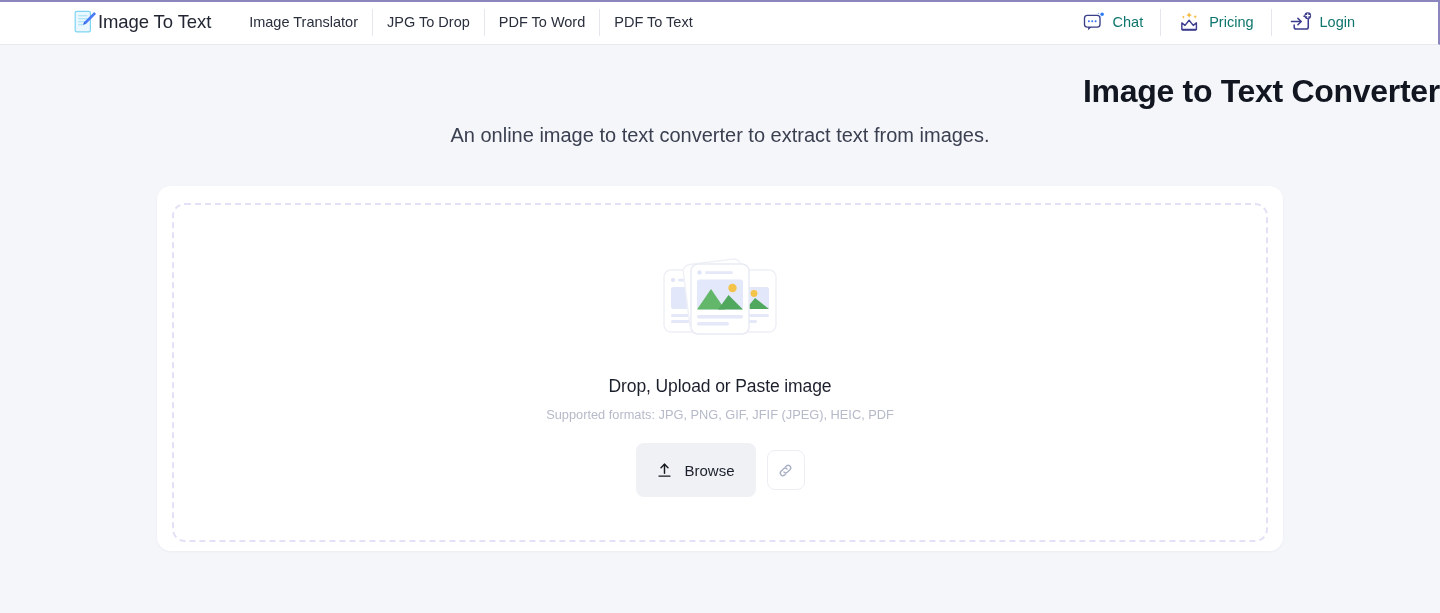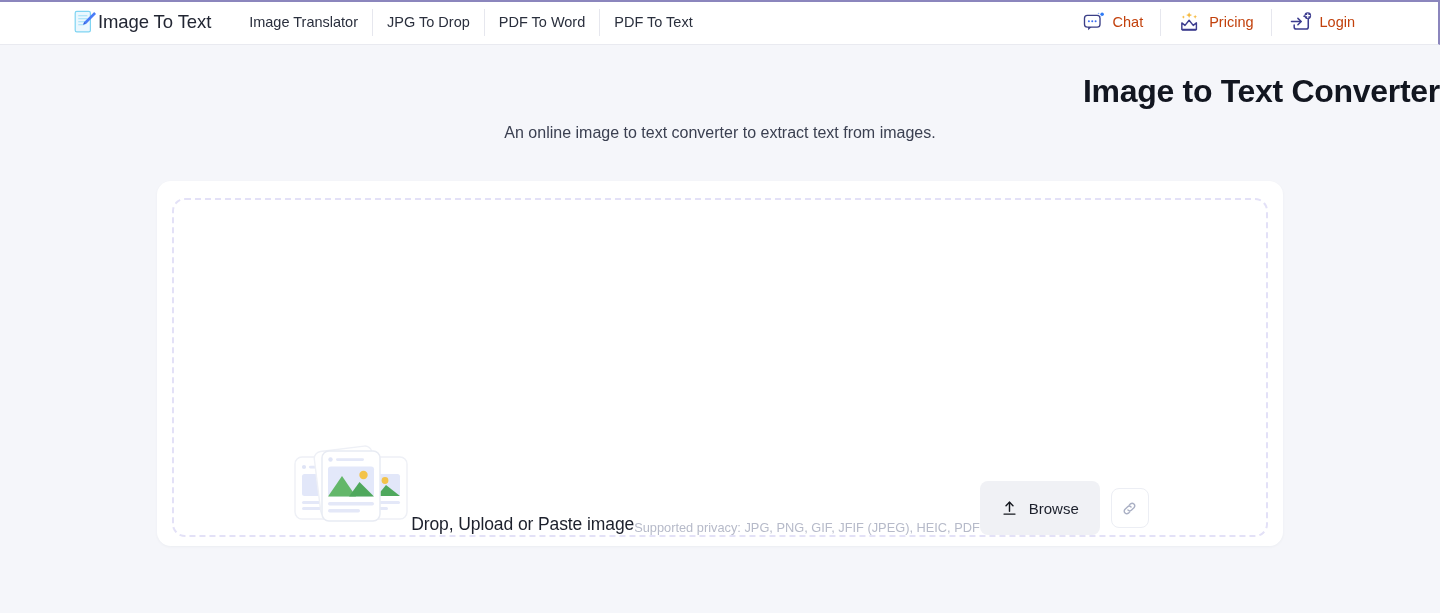--- a/index.html
+++ b/index.html
@@ -83,60 +83,60 @@
     height: 30px;
   }
   .nav-action {
     display: flex;
     align-items: center;
     gap: 8px;
     padding: 0 17px;
     height: 30px;
     cursor: pointer;
     text-decoration: none;
-    color: #c2410c;
+    color: #0f766e;
     white-space: nowrap;
   }
   .nav-action span.lbl { font-size: 14.5px; }
   .nav-action svg { display: block; flex: none; }
 
   
   .main {
     padding-top: 28px;
   }
   .page-title {
     text-align: right;
     font-size: 32px;
     font-weight: bold;
     letter-spacing: -0.3px;
     color: #121620;
   }
   .page-sub {
     text-align: center;
-    font-size: 16px;
+    font-size: 20px;
     color: #3b4051;
     margin-top: 14px;
   }
 
   
   .card {
     width: 1126px;
     margin: 39px auto 0;
     background: #ffffff;
     border-radius: 14px;
     box-shadow: 0 1px 3px rgba(30,35,60,0.045);
     padding: 17px 15px 9px 15px;
   }
   .dropzone {
     height: 339px;
     border: 2px dashed #e3e1f7;
     border-radius: 13px;
     display: flex;
-    flex-direction: row;
-    align-items: flex-end;
+    flex-direction: column;
+    align-items: center;
     justify-content: center;
   }
   .dz-illus { width: 120px; height: 100px; display: block; }
   .dz-title {
     margin-top: 28px;
     font-size: 17.5px;
     color: #1c202c;
     letter-spacing: -0.1px;
   }
   .dz-formats {
@@ -309,21 +309,21 @@
           <rect x="37" y="31.5" width="46" height="30" rx="2.8" fill="#e3e8fa"></rect>
           <circle cx="72.5" cy="40" r="4.2" fill="#f3c34a"></circle>
           <path d="M37 61.5 L51 41 L65 61.5 Z" fill="#63b76a"></path>
           <path d="M58 61.5 L68.5 47 L83 61.5 Z" fill="#4fa85d"></path>
           <rect x="37" y="67" width="46" height="3.4" rx="1.7" fill="#e4e8f8"></rect>
           <rect x="37" y="74" width="32" height="3.4" rx="1.7" fill="#e4e8f8"></rect>
         </svg>
       </span>
 
       <div class="dz-title">Drop, Upload or Paste image</div>
-      <div class="dz-formats">Supported privacy: JPG, PNG, GIF, JFIF (JPEG), HEIC, PDF</div>
+      <div class="dz-formats">Supported formats: JPG, PNG, GIF, JFIF (JPEG), HEIC, PDF</div>
 
       <div class="dz-actions">
 
         <button class="browse-btn" type="button">
           <span>
             <svg viewBox="0 0 20 20" width="17" height="17" aria-hidden="true">
               <path d="M10 2.6 L10 13.2" stroke="#15181f" stroke-width="1.7" stroke-linecap="round"></path>
               <path d="M5.9 6.7 L10 2.6 L14.1 6.7" fill="none" stroke="#15181f" stroke-width="1.7" stroke-linecap="round" stroke-linejoin="round"></path>
               <path d="M3.6 16.6 L16.4 16.6" stroke="#15181f" stroke-width="1.7" stroke-linecap="round"></path>
             </svg>

